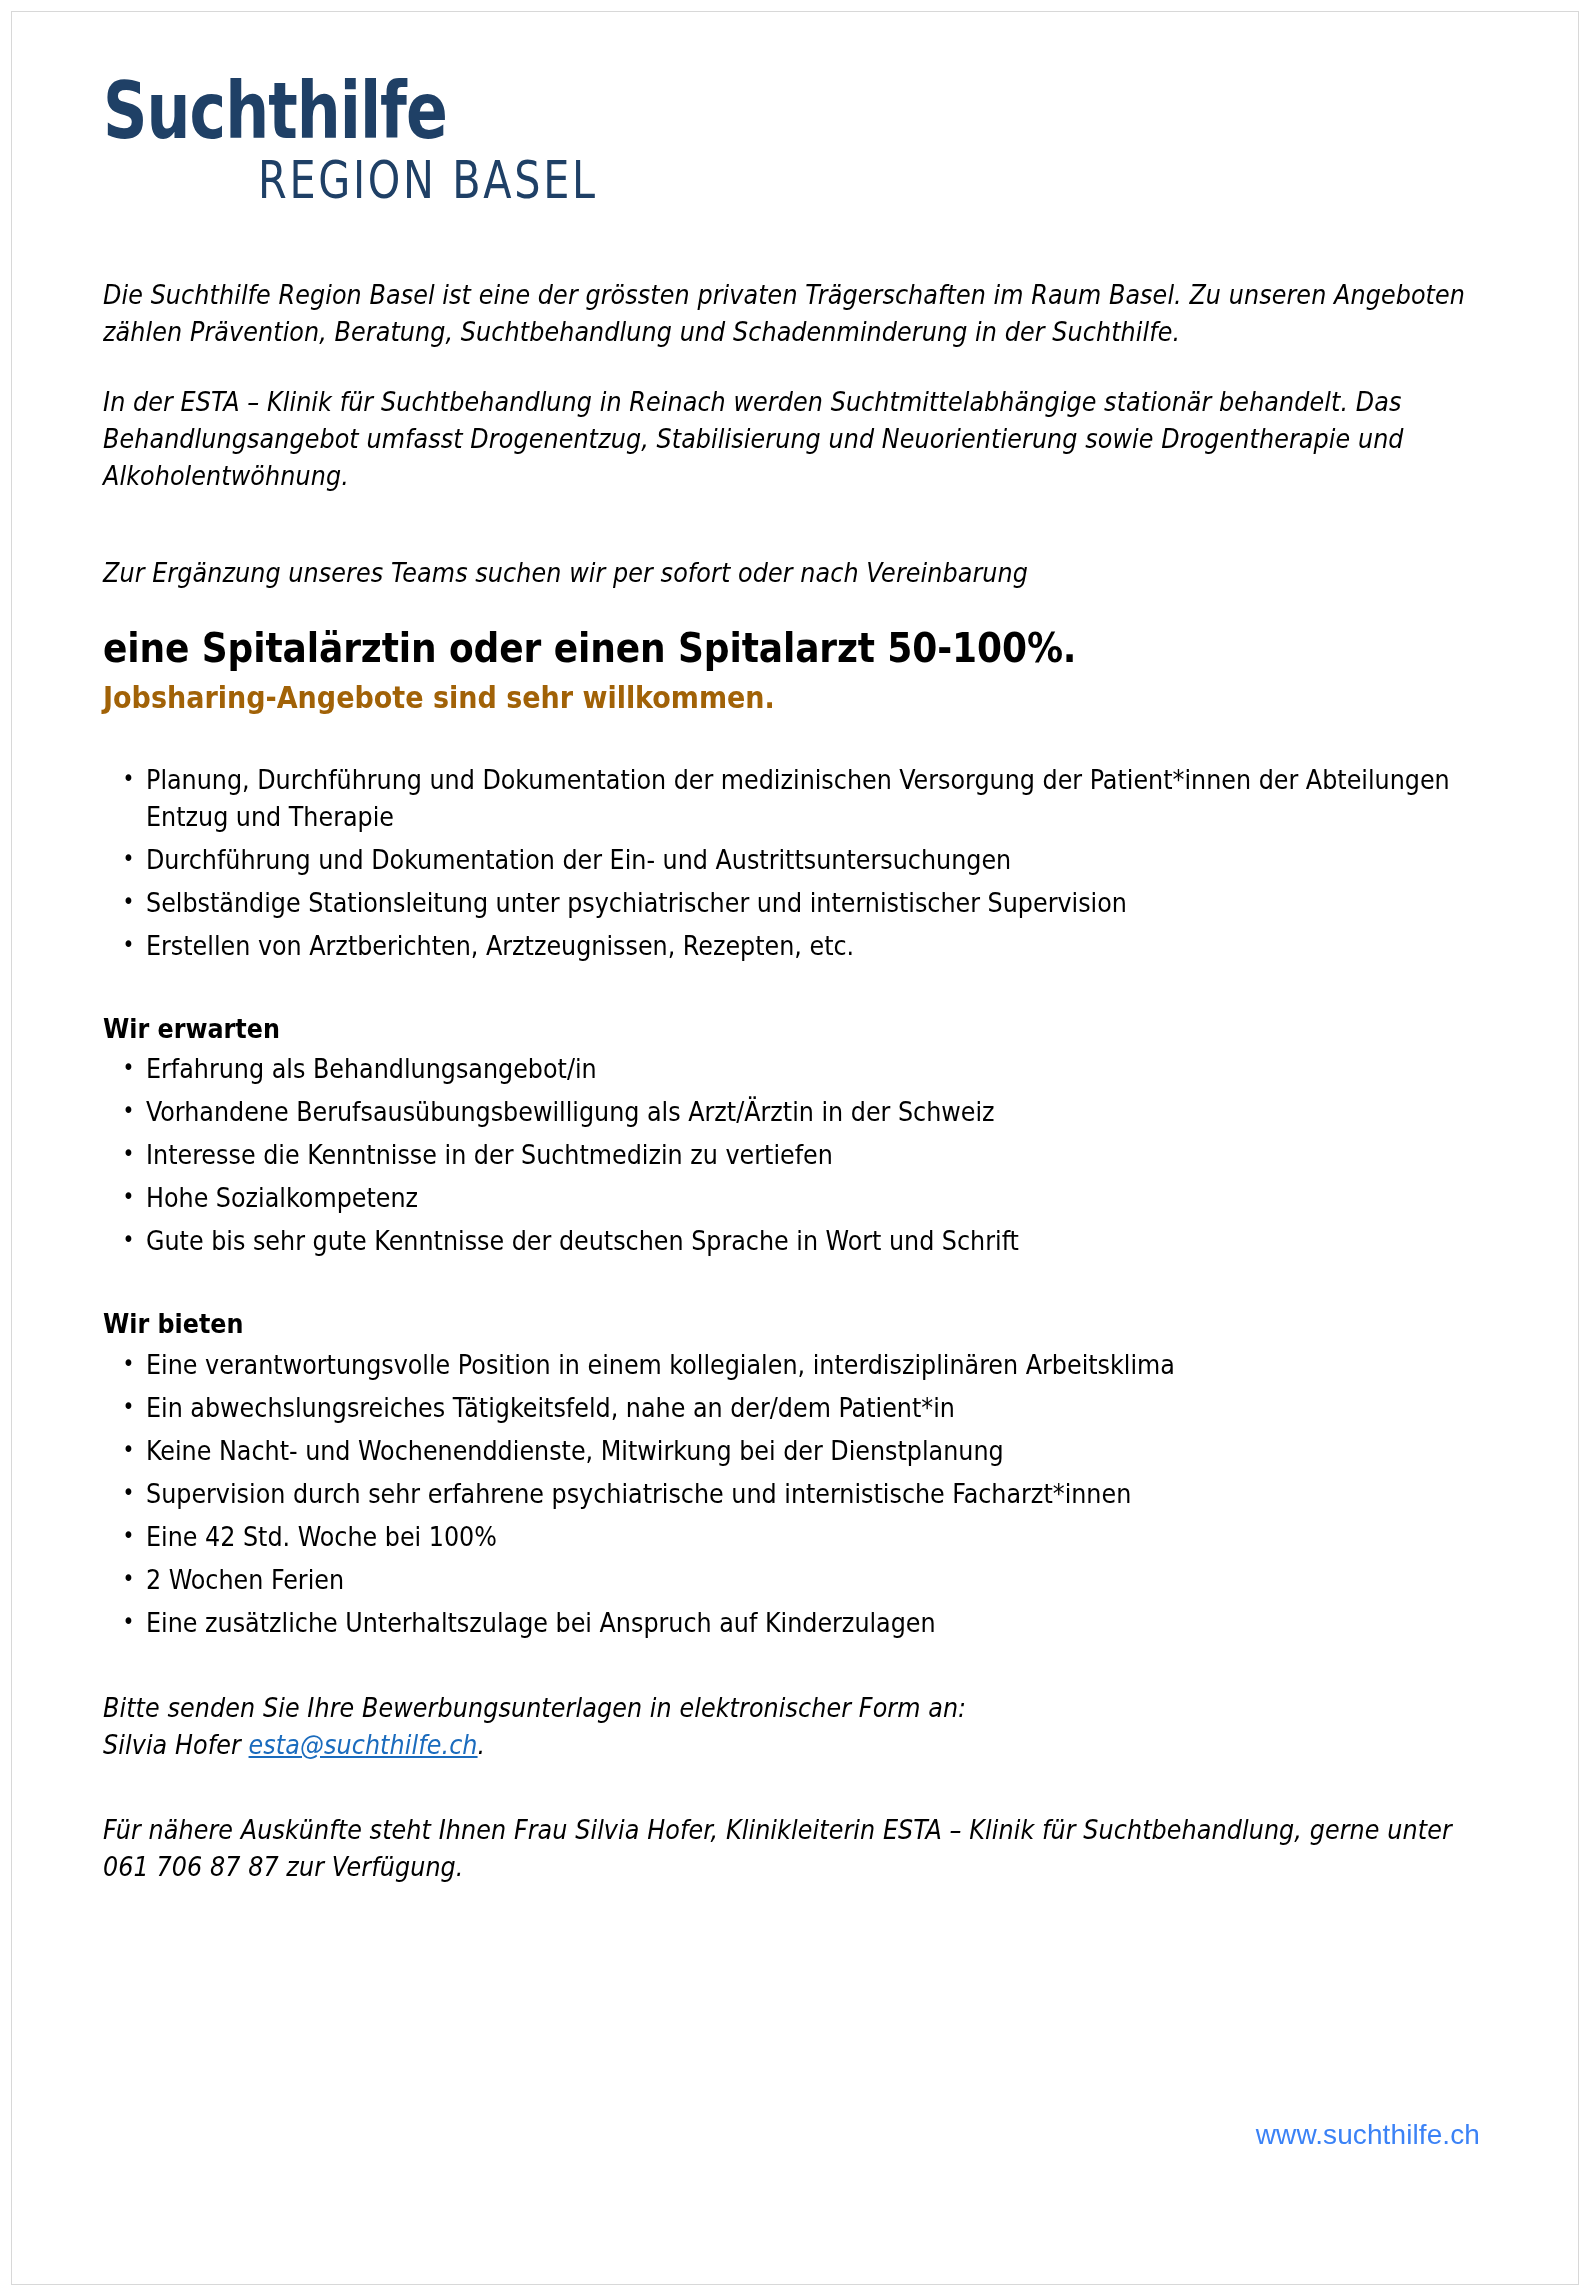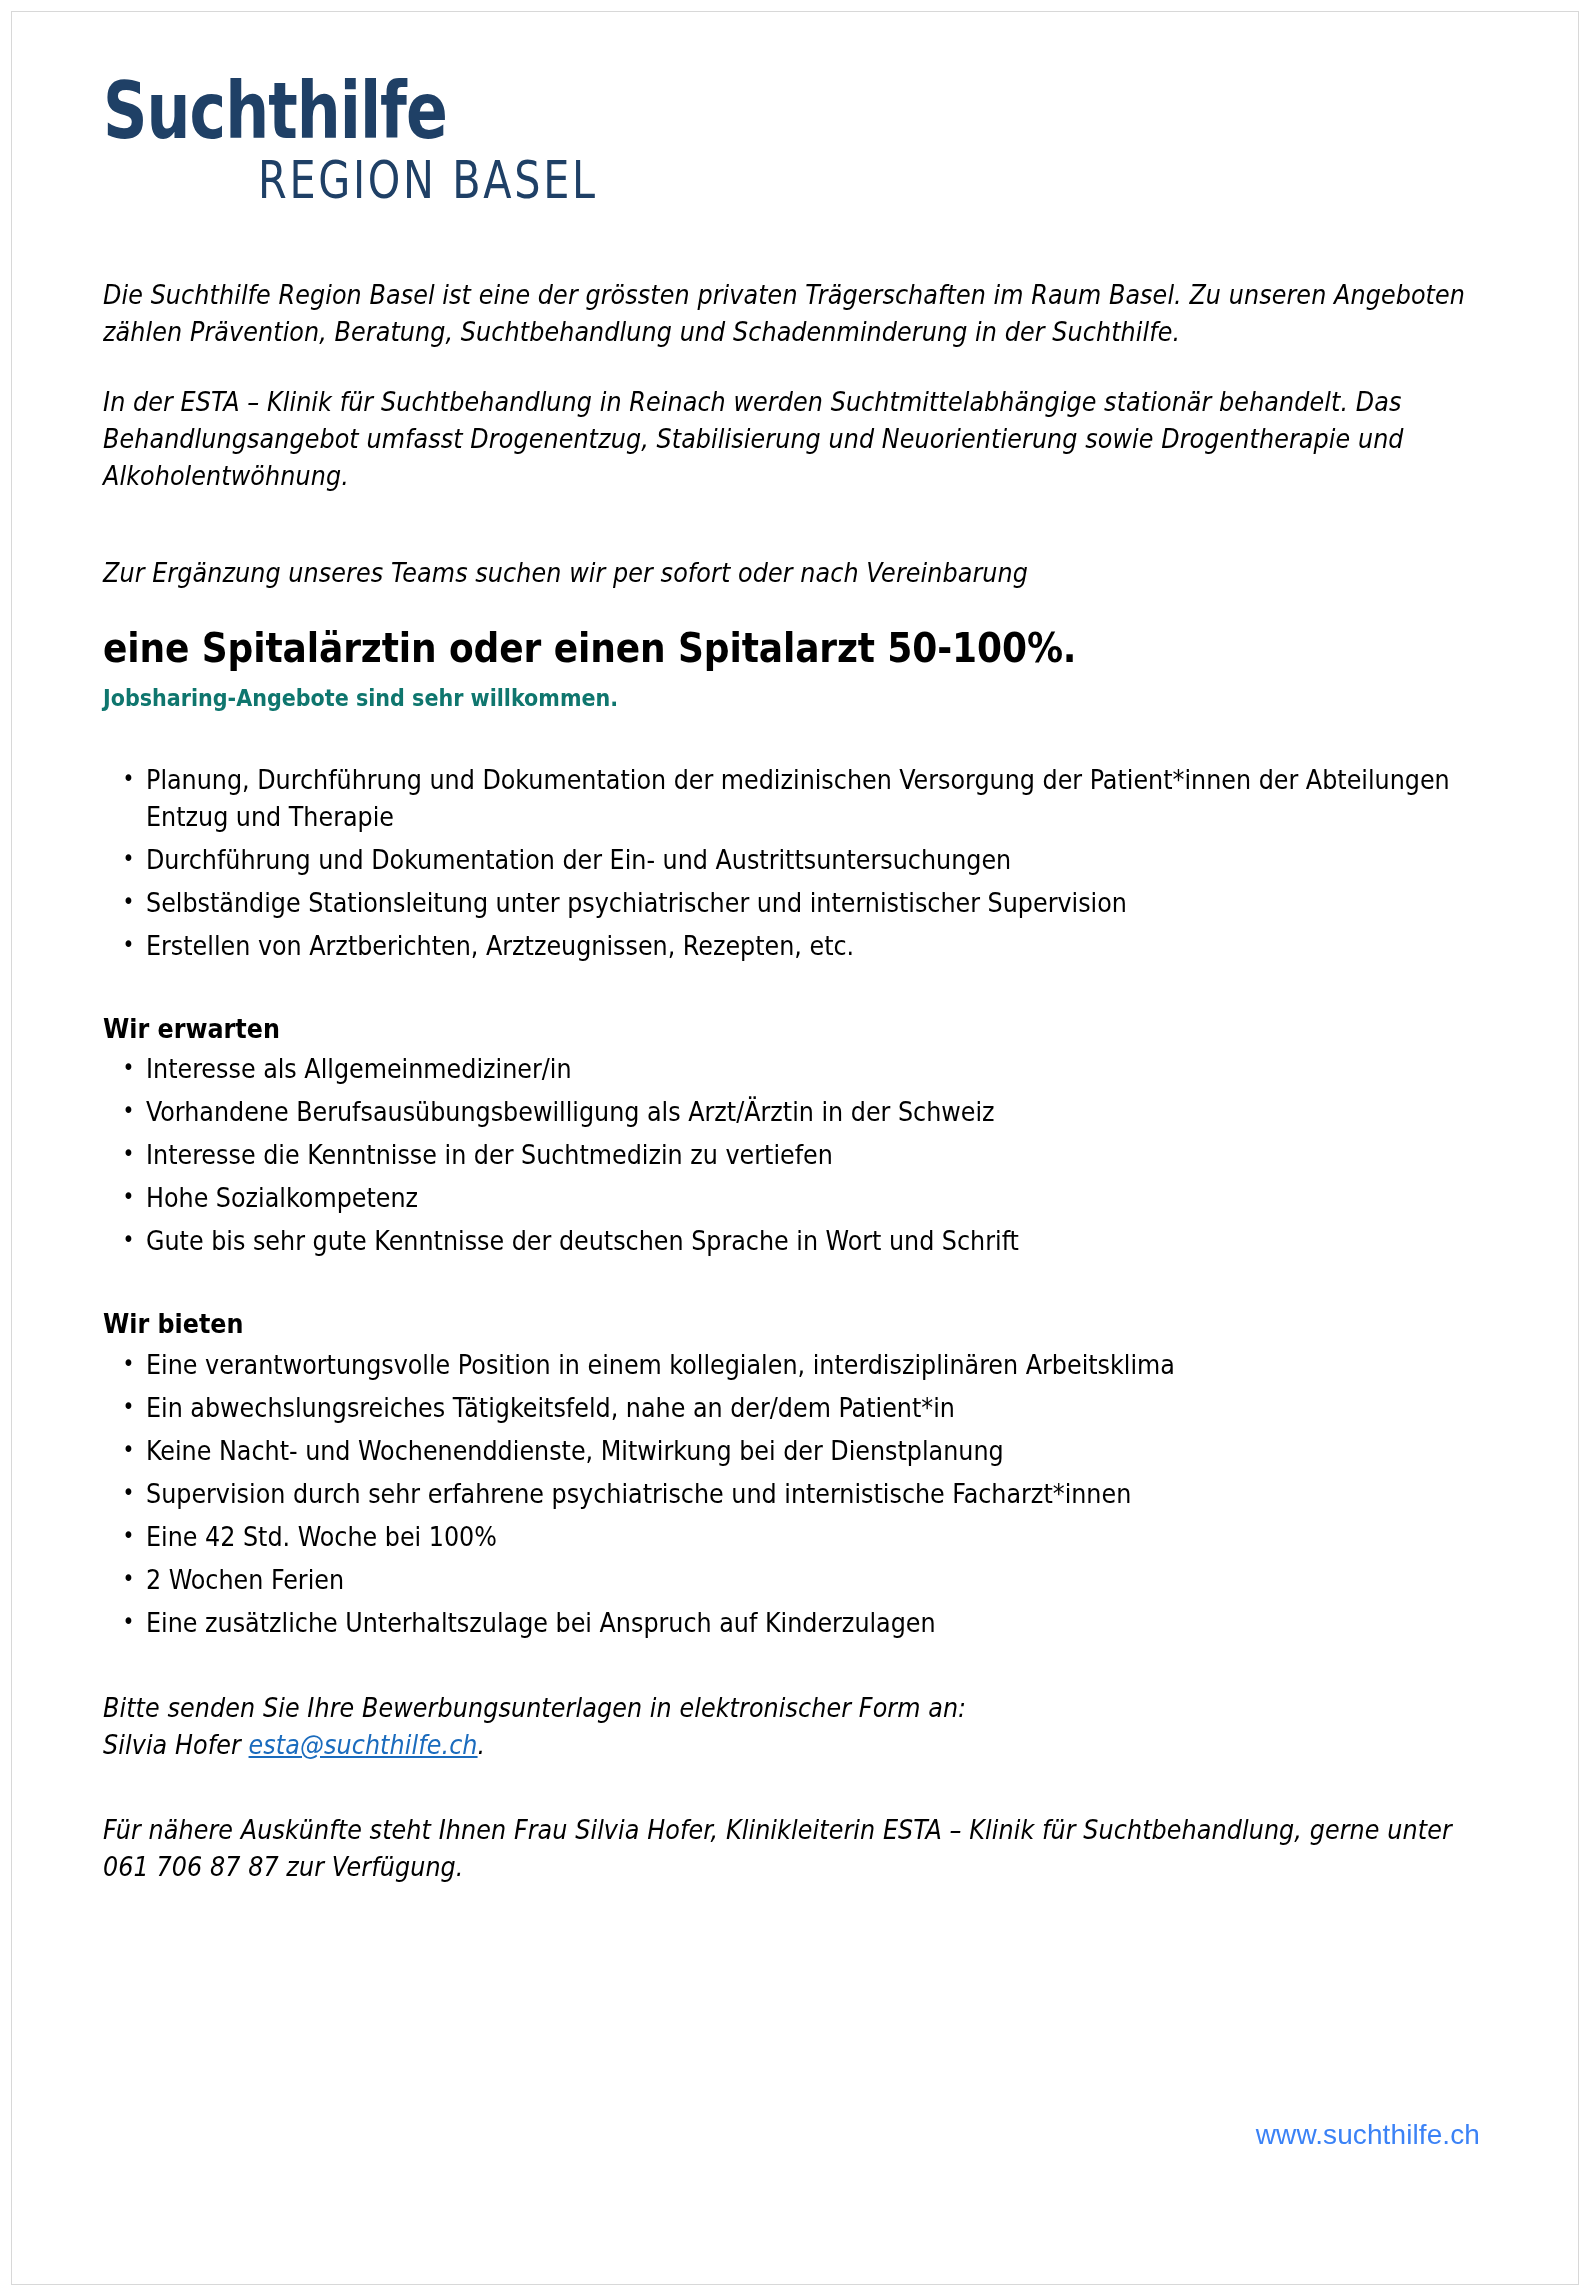--- a/index.html
+++ b/index.html
@@ -86,24 +86,24 @@
     font-weight: 700;
     font-size: 40px;
     line-height: 48px;
     margin: 0;
     color: #000000;
     letter-spacing: -0.1px;
   }
   h2.subheadline {
     font-family: "DejaVu Sans Condensed", "Liberation Sans Narrow", "Liberation Sans", sans-serif;
     font-weight: 700;
-    font-size: 23px;
+    font-size: 30px;
     line-height: 42px;
     margin: 4.5px 0 0 0;
-    color: #0f766e;
+    color: #a16207;
   }
   h3.section-title {
     font-family: "DejaVu Sans Condensed", "Liberation Sans Narrow", "Liberation Sans", sans-serif;
     font-weight: 700;
     font-size: 26.5px;
     line-height: 34px;
     margin: 0 0 4.5px 0;
     color: #000000;
   }
   ul.bullets {
@@ -174,21 +174,21 @@
       <li>Planung, Durchführung und Dokumentation der medizinischen Versorgung der Patient*innen der Abteilungen Entzug und Therapie</li>
       <li>Durchführung und Dokumentation der Ein- und Austrittsuntersuchungen</li>
       <li>Selbständige Stationsleitung unter psychiatrischer und internistischer Supervision</li>
       <li>Erstellen von Arztberichten, Arztzeugnissen, Rezepten, etc.</li>
     </ul>
 
     <div class="gap-lg"></div>
 
     <h3 class="section-title">Wir erwarten</h3>
     <ul class="bullets">
-      <li>Interesse als Allgemeinmediziner/in</li>
+      <li>Erfahrung als Behandlungsangebot/in</li>
       <li>Vorhandene Berufsausübungsbewilligung als Arzt/Ärztin in der Schweiz</li>
       <li>Interesse die Kenntnisse in der Suchtmedizin zu vertiefen</li>
       <li>Hohe Sozialkompetenz</li>
       <li>Gute bis sehr gute Kenntnisse der deutschen Sprache in Wort und Schrift</li>
     </ul>
 
     <div class="gap-lg"></div>
 
     <h3 class="section-title">Wir bieten</h3>
     <ul class="bullets">

